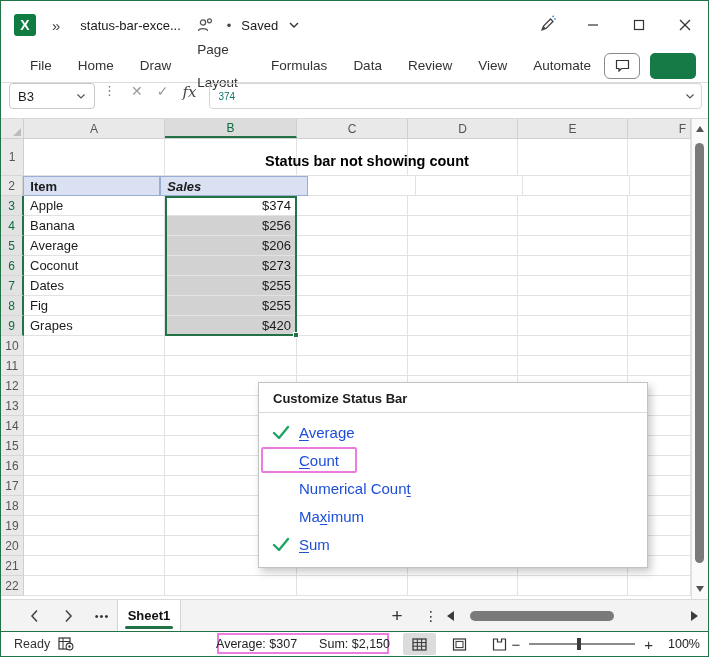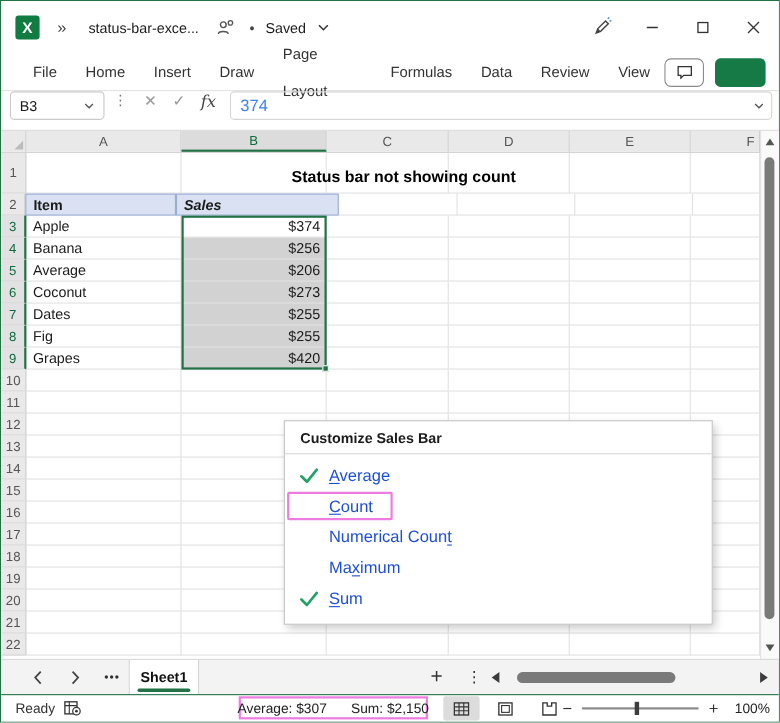--- a/index.html
+++ b/index.html
@@ -38,21 +38,21 @@
   .comment-btn{width:36px;height:26px;border:1px solid #8a8a8a;border-radius:6px;display:flex;align-items:center;justify-content:center;background:#fff;}
   .share-btn{width:46px;height:26px;border-radius:5px;background:#157A45;display:flex;align-items:center;justify-content:center;gap:5px;color:#fff;}
 
   
   .formulabar{height:36px;display:flex;border-bottom:1px solid #D8D8D8;background:#fff;padding:0 6px;}
   .namebox{width:86px;height:26px;border:1px solid #C9C9C9;border-radius:4px;display:flex;align-items:center;justify-content:space-between;padding:0 8px;font-size:13px;color:#1b1b1b;margin-left:2px;}
   .fb-kebab{color:#777;font-size:13px;padding:0 8px;}
   .fb-ico{color:#9a9a9a;font-size:14px;padding:0 7px;}
   .fb-fx{font-family:"DejaVu Serif",serif;font-style:italic;font-size:15px;color:#444;padding:0 7px;}
   .fb-input-wrap{flex:1;height:26px;border:1px solid #D6D6D6;border-radius:4px;display:flex;align-items:center;margin-left:6px;}
-  .fb-input{flex:1;border:none;outline:none;font-size:15px;color:#3b82f6;padding-left:8px;background:transparent;}
+  .fb-input{flex:1;border:none;outline:none;font-size:10px;color:#0f766e;padding-left:8px;background:transparent;}
   .fb-chev{padding:0 6px;display:flex;align-items:center;}
 
   
   .gridwrap{height:480px;display:flex;background:#fff;}
   .gridmain{position:relative;flex:1;overflow:hidden;}
   .col-headers{display:flex;height:20px;border-bottom:1px solid #CFCFCF;}
   .corner{width:23px;background:var(--hdr-bg);border-right:1px solid #CFCFCF;position:relative;}
   .corner:after{content:"";position:absolute;right:2px;bottom:2px;border-left:8px solid transparent;border-bottom:8px solid #BDBDBD;}
   .col-h{background:var(--hdr-bg);border-right:1px solid #CFCFCF;color:#555;font-size:12px;display:flex;align-items:center;justify-content:center;}
   .col-h.last{justify-content:flex-end;padding-right:4px;}
@@ -175,27 +175,27 @@
             <line x1="11" y1="1" x2="1" y2="11" stroke="#333" stroke-width="1.2"></line>
           </svg>
       </div>
     </div>
   </div>
 
   <div class="ribbonrow">
     <div class="tabs">
         <div class="rtab">File</div>
         <div class="rtab">Home</div>
-        <div class="rtab">Insert</div>
         <div class="rtab">Draw</div>
         <div class="rtab">Page Layout</div>
         <div class="rtab">Formulas</div>
         <div class="rtab">Data</div>
         <div class="rtab">Review</div>
         <div class="rtab">View</div>
+        <div class="rtab">Automate</div>
       </div>
     <div class="ribbon-right">
       <div class="comment-btn">
         <svg width="15" height="13" viewBox="0 0 15 13">
             <path d="M1.5 1.5 h12 v8 h-7 l-2.5 2.5 v-2.5 h-2.5 z" fill="none" stroke="#333" stroke-width="1.2"></path>
           </svg>
       </div>
       <div class="share-btn">
         
         
@@ -445,21 +445,21 @@
           <div class="tri-up"></div>
         </div>
       <div class="vthumb"></div>
       <div class="varrow down">
           <div class="tri-down"></div>
         </div>
     </div>
   </div>
 
   <div class="ctx-menu">
-    <div class="ctx-title">Customize Sales Bar</div>
+    <div class="ctx-title">Customize Status Bar</div>
     <div class="ctx-sep"></div>
     <div class="ctx-items">
         <div class="menu-item">
           <div class="mi-inner">
             <span class="check-zone">
               <svg width="18" height="15" viewBox="0 0 18 15">
                 <polyline points="2,8 7,13 16,2" fill="none" stroke="#21A366" stroke-width="2.4" stroke-linecap="round" stroke-linejoin="round"></polyline>
               </svg>
             </span>
             <span class="mi-label"><u>A</u>verage</span>

